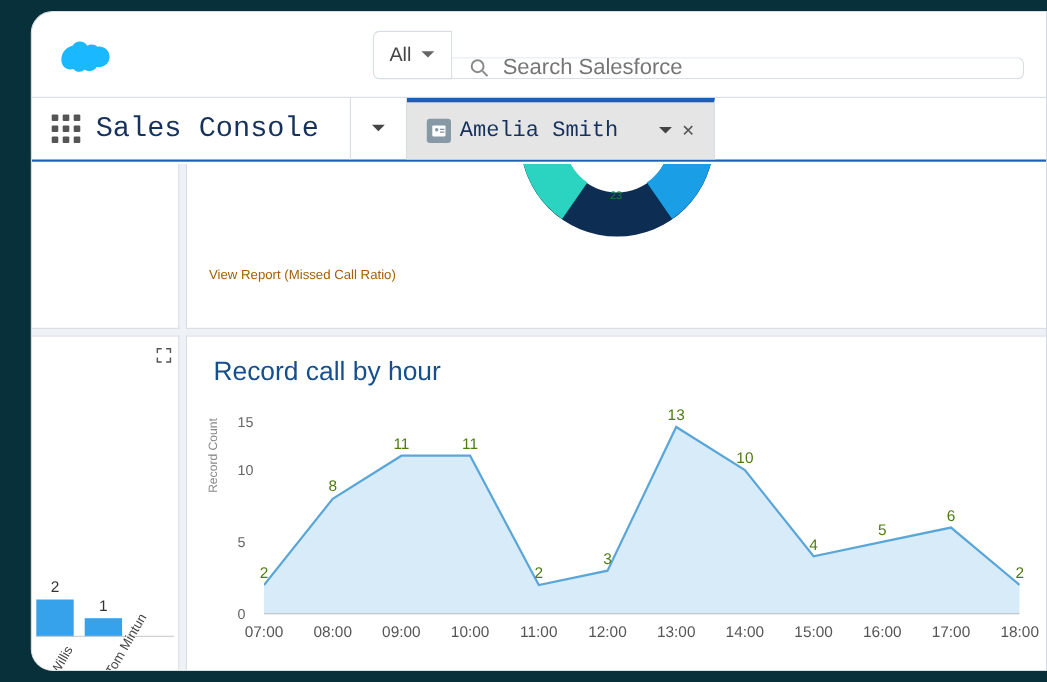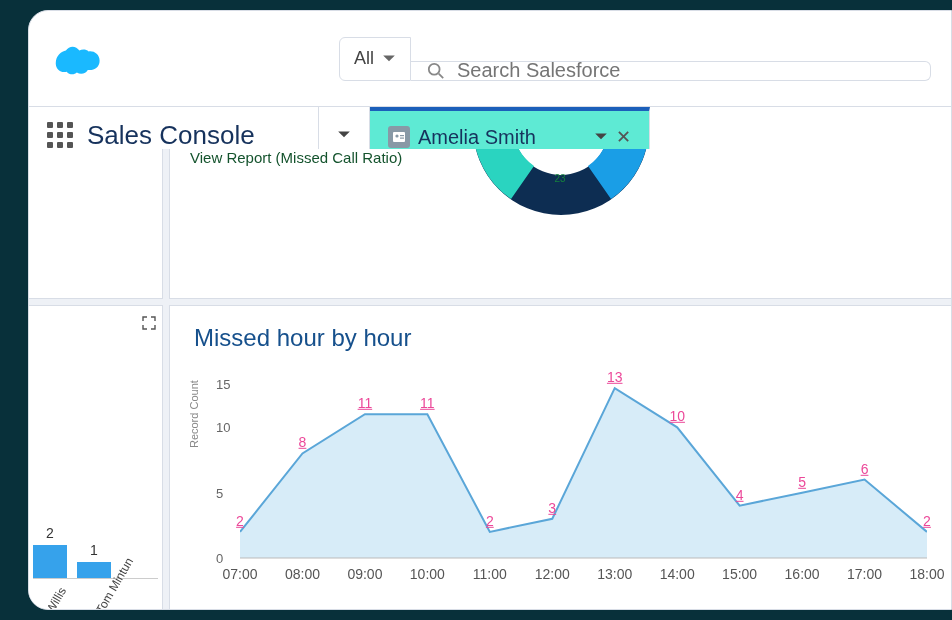--- a/index.html
+++ b/index.html
@@ -18,21 +18,21 @@
     right: 0;
     bottom: 10px;
     background: #fff;
     border-radius: 20px 0 0 20px;
     overflow: hidden;
     border: 1px solid #d8dde6;
   }
 
   
   .header {
-    height: 96px;
+    height: 78px;
     display: flex;
     align-items: center;
     padding: 0 20px;
     border-bottom: 1px solid #d8dde6;
     gap: 16px;
   }
   .cloud-logo {
     width: 64px; height: 44px;
     color: #009edb;
   }
@@ -70,20 +70,21 @@
     background: transparent;
   }
   .search-icon { width:18px; height:18px; color:#888; flex-shrink:0; }
 
   
   .nav {
     height: 58px;
     display: flex;
     align-items: stretch;
     border-bottom: 2px solid #1b5fba;
+    font-family: Liberation Mono, monospace;
   }
   .nav-left {
     display: flex; align-items: center; gap: 14px;
     padding: 0 18px;
     font-size: 26px;
     color: #16325c;
     border-right: 1px solid #d8dde6;
     min-width: 290px;
   }
   .waffle {
@@ -100,21 +101,21 @@
     font-size: 20px;
     color: #16325c;
     border-right: 1px solid #d8dde6;
     position: relative;
     cursor: pointer;
   }
   .nav-tab.contacts { min-width: 200px; justify-content:flex-start; }
   .nav-tab.caret-only { min-width: 50px; justify-content:center; }
   .nav-tab.active {
     border-top: 4px solid #1b5fba;
-    background: #5eead4;
+    background: #e5e5e5;
   }
   .nav-tab.active .tab-icon { margin-right:8px; }
   .tab-icon {
     width:22px; height:22px; background:#8899a6; border-radius:3px;
     display:flex; align-items:center; justify-content:center;
   }
   .tab-icon svg { width:14px; height:14px; color:#fff; }
   .tab-close { margin-left:8px; font-size:18px; color:#555; }
   .chev { width:14px; height:14px; }
 
@@ -140,25 +141,26 @@
   .card.top-right { border-top:none; border-right:none; border-radius:0; padding: 0 20px 10px 20px; }
   .card.bottom-left { border-left:none; border-bottom:none; border-radius:0; padding: 10px 6px; }
   .card.bottom-right { border-right:none; border-bottom:none; border-radius:0; padding: 18px 24px; }
 
   .expand-icon {
     position:absolute; top:10px; right:6px;
     width:14px; height:14px; color:#555; cursor:pointer;
   }
 
   .link {
-    color:#14532d;
-    font-size:15px;
+    color:#a16207;
+    font-size:12px;
     text-decoration:none;
     cursor:pointer;
     display:inline-block;
+    margin-top: 94px;
   }
 
   
   .donut-wrap {
     position:absolute; top:-62px; left:50%; transform:translateX(-50%);
   }
   .donut-label {
     position:absolute;
     font-size:10px; color:#15803d; font-weight:500;
   }
@@ -183,21 +185,21 @@
   .chart-title { color:#16508c; font-size:24px; margin-bottom: 10px; }
   .chart-area { position:relative; width: 100%; height: 240px; }
   .y-label {
     position:absolute; left:-6px; top:50%; transform: rotate(-90deg) translateX(50%);
     transform-origin: left top;
     font-size:11px; color:#888;
   }
   .chart-svg { position:absolute; left:46px; top:0; right:0; bottom:20px; }
   .y-tick { position:absolute; left:22px; font-size:13px; color:#666; transform:translateY(-50%); }
   .x-tick { position:absolute; bottom:0; font-size:14px; color:#555; transform:translateX(-50%); }
-  .pt-label { position:absolute; font-size:14px; color:#ec4899; transform:translate(-50%,-120%);text-decoration:underline; }
+  .pt-label { position:absolute; font-size:14px; color:#4d7c0f; transform:translate(-50%,-120%); }
 </style>
 </head>
 <body>
 
 <div class="app-frame">
 
   <div class="header">
     <svg class="cloud-logo" viewBox="0 0 64 44">
       <path fill="#1ab9ff" d="M20 12c4-6 12-6 16 0 3-2 8-2 11 1 6-1 13 3 13 11 0 8-7 12-14 11-2 4-8 6-13 3-3 3-9 3-12-1-6 2-13-2-13-10 0-9 7-14 12-15z"></path>
     </svg>
@@ -289,21 +291,21 @@
         </div>
         <div style="border-top:1px solid #ccc; position:absolute; bottom:0; left:0; right:0;"></div>
       </div>
       <div class="mini-labels">
         <span class="mini-label">Willis</span>
         <span class="mini-label second">Tom Mintun</span>
       </div>
     </div>
 
     <div class="card bottom-right">
-      <div class="chart-title">Missed hour by hour</div>
+      <div class="chart-title">Record call by hour</div>
       <div class="chart-area">
         <span class="y-label">Record Count</span>
         <div id="area-chart-host" class="chart-svg"><svg width="687" height="220">
               <path d="M0,196 L0,169.86666666666667 L62.45454545454545,91.46666666666667 L124.9090909090909,52.26666666666668 L187.36363636363637,52.26666666666668 L249.8181818181818,169.86666666666667 L312.27272727272725,156.8 L374.72727272727275,26.133333333333326 L437.1818181818182,65.33333333333334 L499.6363636363636,143.73333333333335 L562.0909090909091,130.66666666666669 L624.5454545454545,117.6 L687,169.86666666666667 L687,196 Z" fill="#d7ecf8" stroke="none"></path>
               <path d="M0,169.86666666666667 L62.45454545454545,91.46666666666667 L124.9090909090909,52.26666666666668 L187.36363636363637,52.26666666666668 L249.8181818181818,169.86666666666667 L312.27272727272725,156.8 L374.72727272727275,26.133333333333326 L437.1818181818182,65.33333333333334 L499.6363636363636,143.73333333333335 L562.0909090909091,130.66666666666669 L624.5454545454545,117.6 L687,169.86666666666667 " fill="none" stroke="#5aa6d8" stroke-width="2"></path>
               <path d="M0,196 L687,196" stroke="#bbb" stroke-width="1"></path>
             </svg><span class="pt-label" style="left: 0px; top: 169.867px;">2</span><span class="x-tick" style="left: 0px;">07:00</span><span class="pt-label" style="left: 62.4545px; top: 91.4667px;">8</span><span class="x-tick" style="left: 62.4545px;">08:00</span><span class="pt-label" style="left: 124.909px; top: 52.2667px;">11</span><span class="x-tick" style="left: 124.909px;">09:00</span><span class="pt-label" style="left: 187.364px; top: 52.2667px;">11</span><span class="x-tick" style="left: 187.364px;">10:00</span><span class="pt-label" style="left: 249.818px; top: 169.867px;">2</span><span class="x-tick" style="left: 249.818px;">11:00</span><span class="pt-label" style="left: 312.273px; top: 156.8px;">3</span><span class="x-tick" style="left: 312.273px;">12:00</span><span class="pt-label" style="left: 374.727px; top: 26.1333px;">13</span><span class="x-tick" style="left: 374.727px;">13:00</span><span class="pt-label" style="left: 437.182px; top: 65.3333px;">10</span><span class="x-tick" style="left: 437.182px;">14:00</span><span class="pt-label" style="left: 499.636px; top: 143.733px;">4</span><span class="x-tick" style="left: 499.636px;">15:00</span><span class="pt-label" style="left: 562.091px; top: 130.667px;">5</span><span class="x-tick" style="left: 562.091px;">16:00</span><span class="pt-label" style="left: 624.545px; top: 117.6px;">6</span><span class="x-tick" style="left: 624.545px;">17:00</span><span class="pt-label" style="left: 687px; top: 169.867px;">2</span><span class="x-tick" style="left: 687px;">18:00</span></div>
       <span class="y-tick" style="top: 196px;">0</span>
           <span class="y-tick" style="top: 130.667px;">5</span>
           <span class="y-tick" style="top: 65.3333px;">10</span>

